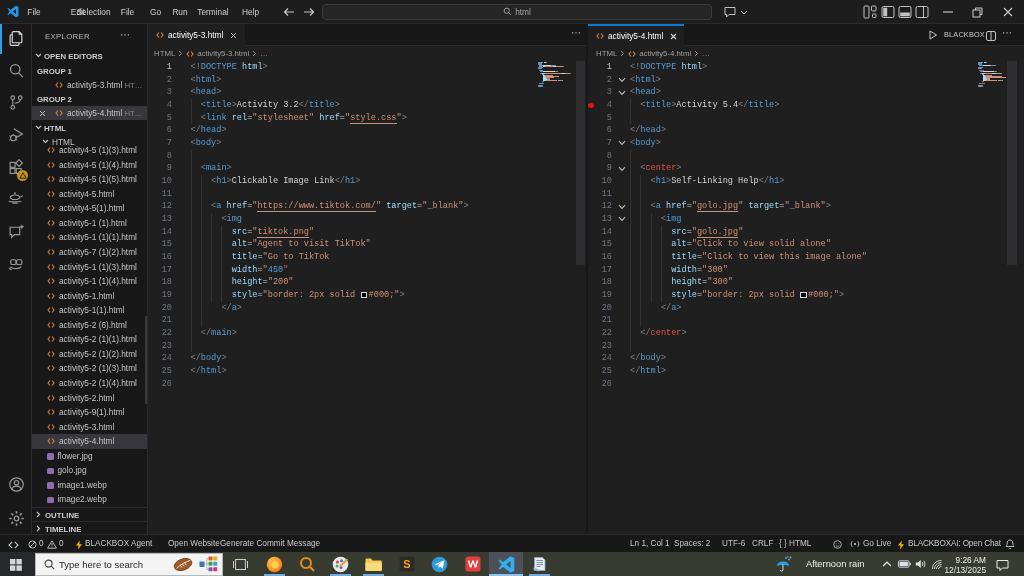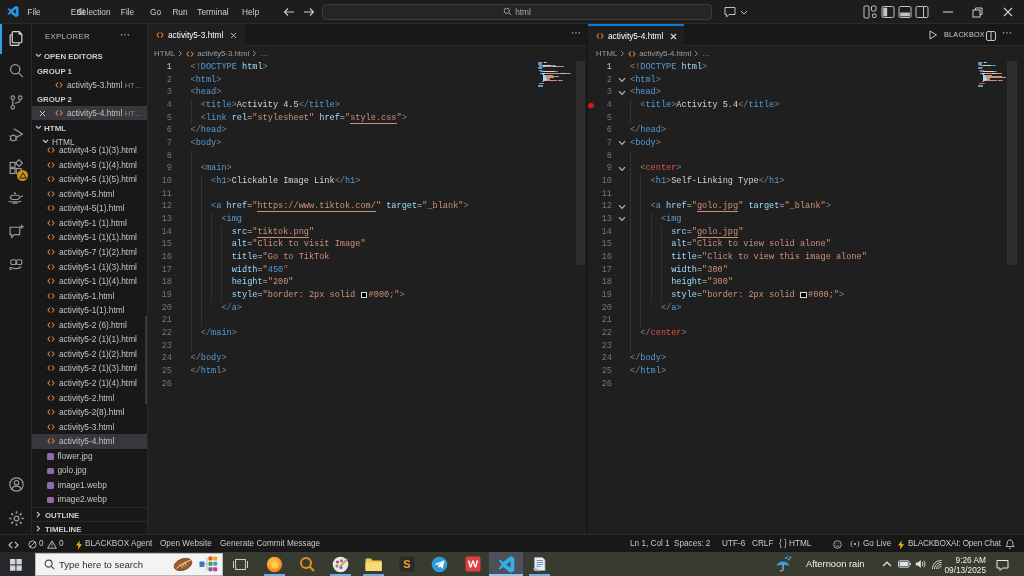--- a/index.html
+++ b/index.html
@@ -248,21 +248,21 @@
             <path d="M3 1.5 L1 4 L3 6.5 M5 1.5 L7 4 L5 6.5" stroke="#d9823f" stroke-width="1.1" fill="none"></path>
           </svg></span><span style="margin-left:4px">activity5-2 (1)(3).html</span></div>
 <div class="row" style="top:351.9px"><span style="margin-left:15px"><svg class="hico" width="8" height="8" viewBox="0 0 8 8">
             <path d="M3 1.5 L1 4 L3 6.5 M5 1.5 L7 4 L5 6.5" stroke="#d9823f" stroke-width="1.1" fill="none"></path>
           </svg></span><span style="margin-left:4px">activity5-2 (1)(4).html</span></div>
 <div class="row" style="top:366.5px"><span style="margin-left:15px"><svg class="hico" width="8" height="8" viewBox="0 0 8 8">
             <path d="M3 1.5 L1 4 L3 6.5 M5 1.5 L7 4 L5 6.5" stroke="#d9823f" stroke-width="1.1" fill="none"></path>
           </svg></span><span style="margin-left:4px">activity5-2.html</span></div>
 <div class="row" style="top:381.0px"><span style="margin-left:15px"><svg class="hico" width="8" height="8" viewBox="0 0 8 8">
             <path d="M3 1.5 L1 4 L3 6.5 M5 1.5 L7 4 L5 6.5" stroke="#d9823f" stroke-width="1.1" fill="none"></path>
-          </svg></span><span style="margin-left:4px">activity5-2(8).html</span></div>
+          </svg></span><span style="margin-left:4px">activity5-9(1).html</span></div>
 <div class="row" style="top:395.6px"><span style="margin-left:15px"><svg class="hico" width="8" height="8" viewBox="0 0 8 8">
             <path d="M3 1.5 L1 4 L3 6.5 M5 1.5 L7 4 L5 6.5" stroke="#d9823f" stroke-width="1.1" fill="none"></path>
           </svg></span><span style="margin-left:4px">activity5-3.html</span></div>
 <div class="row" style="top:410.1px;background:#37373d"><span style="margin-left:15px"><svg class="hico" width="8" height="8" viewBox="0 0 8 8">
             <path d="M3 1.5 L1 4 L3 6.5 M5 1.5 L7 4 L5 6.5" stroke="#d9823f" stroke-width="1.1" fill="none"></path>
           </svg></span><span style="margin-left:4px">activity5-4.html</span></div>
 <div class="row" style="top:424.7px"><span style="margin-left:15px"><span class="pico"></span></span><span style="margin-left:4px">flower.jpg</span></div>
 <div class="row" style="top:439.2px"><span style="margin-left:15px"><span class="pico"></span></span><span style="margin-left:4px">golo.jpg</span></div>
 <div class="row" style="top:453.8px"><span style="margin-left:15px"><span class="pico"></span></span><span style="margin-left:4px">image1.webp</span></div>
 <div class="row" style="top:468.3px"><span style="margin-left:15px"><span class="pico"></span></span><span style="margin-left:4px">image2.webp</span></div>
@@ -398,53 +398,53 @@
 <div class="guide" style="left:211.1px;top:213.0px;height:88.7px"></div>
 <div class="guide" style="left:221.4px;top:225.7px;height:76.0px"></div>
 <div class="guide" style="left:630.0px;top:99.0px;height:25.3px"></div>
 <div class="guide" style="left:630.0px;top:149.7px;height:202.7px"></div>
 <div class="guide" style="left:640.3px;top:175.0px;height:152.0px"></div>
 <div class="guide" style="left:650.6px;top:213.0px;height:88.7px"></div>
 <div class="guide" style="left:660.9px;top:225.7px;height:76.0px"></div>
 <div class="code" style="left:190.5px"><span class="p">&lt;!</span><span class="t">DOCTYPE</span><span class="a"> html</span><span class="p">&gt;</span>
 <span class="p">&lt;</span><span class="t">html</span><span class="p">&gt;</span>
 <span class="p">&lt;</span><span class="t">head</span><span class="p">&gt;</span>
-<span class="w">  </span><span class="p">&lt;</span><span class="t">title</span><span class="p">&gt;</span><span class="w">Activity 4.5</span><span class="p">&lt;/</span><span class="t">title</span><span class="p">&gt;</span>
+<span class="w">  </span><span class="p">&lt;</span><span class="t">title</span><span class="p">&gt;</span><span class="w">Activity 3.2</span><span class="p">&lt;/</span><span class="t">title</span><span class="p">&gt;</span>
 <span class="w">  </span><span class="p">&lt;</span><span class="t">link</span><span class="w"> </span><span class="a">rel</span><span class="w">=</span><span class="s">"</span><span class="s">stylesheet</span><span class="s">"</span><span class="w"> </span><span class="a">href</span><span class="w">=</span><span class="s">"</span><span class="s u">style.css</span><span class="s">"</span><span class="p">&gt;</span>
 <span class="p">&lt;/</span><span class="t">head</span><span class="p">&gt;</span>
 <span class="p">&lt;</span><span class="t">body</span><span class="p">&gt;</span>
 
 <span class="w">  </span><span class="p">&lt;</span><span class="t">main</span><span class="p">&gt;</span>
 <span class="w">    </span><span class="p">&lt;</span><span class="t">h1</span><span class="p">&gt;</span><span class="w">Clickable Image Link</span><span class="p">&lt;/</span><span class="t">h1</span><span class="p">&gt;</span>
 
 <span class="w">    </span><span class="p">&lt;</span><span class="t">a</span><span class="w"> </span><span class="a">href</span><span class="w">=</span><span class="s">"</span><span class="s u">https://www.tiktok.com/</span><span class="s">"</span><span class="w"> </span><span class="a">target</span><span class="w">=</span><span class="s">"</span><span class="s">_blank</span><span class="s">"</span><span class="p">&gt;</span>
 <span class="w">      </span><span class="p">&lt;</span><span class="t">img</span>
 <span class="w">        </span><span class="a">src</span><span class="w">=</span><span class="s">"</span><span class="s u">tiktok.png</span><span class="s">"</span>
-<span class="w">        </span><span class="a">alt</span><span class="w">=</span><span class="s">"</span><span class="s">Click to visit Image</span><span class="s">"</span>
+<span class="w">        </span><span class="a">alt</span><span class="w">=</span><span class="s">"</span><span class="s">Agent to visit TikTok</span><span class="s">"</span>
 <span class="w">        </span><span class="a">title</span><span class="w">=</span><span class="s">"Go to TikTok</span>
 <span class="w">        </span><span class="a">width</span><span class="w">=</span><span class="s">"</span><span class="t">450</span><span class="r">"</span>
 <span class="w">        </span><span class="a">height</span><span class="w">=</span><span class="s">"</span><span class="s">200</span><span class="s">"</span>
 <span class="w">        </span><span class="a">style</span><span class="w">=</span><span class="s">"border: 2px solid </span><span class="cbox"></span><span class="s">#000;"</span><span class="p">&gt;</span>
 <span class="w">      </span><span class="p">&lt;/</span><span class="t">a</span><span class="p">&gt;</span>
 
 <span class="w">  </span><span class="p">&lt;/</span><span class="t">main</span><span class="p">&gt;</span>
 
 <span class="p">&lt;/</span><span class="t">body</span><span class="p">&gt;</span>
 <span class="p">&lt;/</span><span class="t">html</span><span class="p">&gt;</span>
 </div>
 <div class="code" style="left:630px"><span class="p">&lt;!</span><span class="t">DOCTYPE</span><span class="a"> html</span><span class="p">&gt;</span>
 <span class="p">&lt;</span><span class="t">html</span><span class="p">&gt;</span>
 <span class="p">&lt;</span><span class="t">head</span><span class="p">&gt;</span>
 <span class="w">  </span><span class="p">&lt;</span><span class="t">title</span><span class="p">&gt;</span><span class="w">Activity 5.4</span><span class="p">&lt;/</span><span class="t">title</span><span class="p">&gt;</span>
 
 <span class="p">&lt;/</span><span class="t">head</span><span class="p">&gt;</span>
 <span class="p">&lt;</span><span class="t">body</span><span class="p">&gt;</span>
 
 <span class="w">  </span><span class="p">&lt;</span><span class="r">center</span><span class="p">&gt;</span>
-<span class="w">    </span><span class="p">&lt;</span><span class="t">h1</span><span class="p">&gt;</span><span class="w">Self-Linking Type</span><span class="p">&lt;/</span><span class="t">h1</span><span class="p">&gt;</span>
+<span class="w">    </span><span class="p">&lt;</span><span class="t">h1</span><span class="p">&gt;</span><span class="w">Self-Linking Help</span><span class="p">&lt;/</span><span class="t">h1</span><span class="p">&gt;</span>
 
 <span class="w">    </span><span class="p">&lt;</span><span class="t">a</span><span class="w"> </span><span class="a">href</span><span class="w">=</span><span class="s">"</span><span class="s u">golo.jpg</span><span class="s">"</span><span class="w"> </span><span class="a">target</span><span class="w">=</span><span class="s">"</span><span class="s">_blank</span><span class="s">"</span><span class="p">&gt;</span>
 <span class="w">      </span><span class="p">&lt;</span><span class="t">img</span>
 <span class="w">        </span><span class="a">src</span><span class="w">=</span><span class="s">"</span><span class="s u">golo.jpg</span><span class="s">"</span>
 <span class="w">        </span><span class="a">alt</span><span class="w">=</span><span class="s">"</span><span class="s">Click to view solid alone</span><span class="s">"</span>
 <span class="w">        </span><span class="a">title</span><span class="w">=</span><span class="s">"</span><span class="s">Click to view this image alone</span><span class="s">"</span>
 <span class="w">        </span><span class="a">width</span><span class="w">=</span><span class="s">"</span><span class="s">300</span><span class="s">"</span>
 <span class="w">        </span><span class="a">height</span><span class="w">=</span><span class="s">"</span><span class="s">300</span><span class="s">"</span>
 <span class="w">        </span><span class="a">style</span><span class="w">=</span><span class="s">"border: 2px solid </span><span class="cbox"></span><span class="s">#000;"</span><span class="p">&gt;</span>
 <span class="w">      </span><span class="p">&lt;/</span><span class="t">a</span><span class="p">&gt;</span>
@@ -660,21 +660,21 @@
  <span class="sit" style="left:39px">0</span>
  <svg class="abs" style="left:47px;top:5px" width="10" height="9" viewBox="0 0 10 9">
         <path d="M5 0.8 L9.4 8.2 H0.6 Z" stroke="#c8c8c8" stroke-width="0.9" fill="none"></path>
         <path d="M5 3.2 V5.6 M5 6.6 V7.4" stroke="#c8c8c8" stroke-width="0.9"></path>
       </svg>
  <span class="sit" style="left:59px">0</span>
  <svg class="abs" style="left:75px;top:4.5px" width="8" height="10" viewBox="0 0 8 10">
         <path d="M4.8 0.5 L1 5.5 H3.5 L3 9.5 L7 4.2 H4.4 Z" fill="#f1b512"></path>
       </svg>
  <span class="sit" style="left:85px">BLACKBOX Agent</span>
- <span class="sit" style="left:160px">Open Website</span>
+ <span class="sit" style="left:168px">Open Website</span>
  <span class="sit" style="left:220px">Generate Commit Message</span>
  <span class="sit" style="left:630px">Ln 1, Col 1</span>
  <span class="sit" style="left:674px">Spaces: 2</span>
  <span class="sit" style="left:722px">UTF-6</span>
  <span class="sit" style="left:752px">CRLF</span>
  <span class="sit" style="left:779px">{ } HTML</span>
  <svg class="abs" style="left:833px;top:4.5px" width="9" height="9" viewBox="0 0 9 9">
         <circle cx="4.5" cy="4.5" r="3.8" stroke="#c8c8c8" stroke-width="0.8" fill="none"></circle>
         <path d="M2.8 3.4 H3.4 M5.6 3.4 H6.2 M2.7 5.4 C3.4 6.6 5.6 6.6 6.3 5.4" stroke="#c8c8c8" stroke-width="0.8" fill="none"></path>
       </svg>
@@ -819,18 +819,18 @@
         <rect x="1.6" y="1.9" width="8.3" height="4.2" fill="#dfe3e6"></rect>
       </svg>
  <svg class="abs" style="left:915px;top:7px" width="12" height="10" viewBox="0 0 12 10">
         <path d="M0.8 3.5 H3 L5.8 1 V9 L3 6.5 H0.8 Z" fill="#dfe3e6"></path>
         <path d="M7.2 3 C8 4 8 6 7.2 7 M8.8 1.8 C10.2 3.2 10.2 6.8 8.8 8.2" stroke="#dfe3e6" stroke-width="0.9" fill="none"></path>
       </svg>
  <svg class="abs" style="left:931px;top:6.5px" width="12" height="11" viewBox="0 0 12 11">
         <path d="M1.5 10 C1.5 5 5 1.5 10.5 1.5 M3.5 10 C3.5 6.5 6.5 3.5 10.5 3.5 M5.5 10 C5.5 7.5 7.5 5.5 10.5 5.5 M7.5 10 C7.5 8.5 9 7.5 10.5 7.5" stroke="#dfe3e6" stroke-width="0.9" fill="none"></path>
       </svg>
  <span class="abs" style="left:940px;top:2.5px;width:46px;text-align:right;font-size:8.3px;color:#f0f0f0">9:26 AM</span>
- <span class="abs" style="left:938px;top:12.5px;width:48px;text-align:right;font-size:8.3px;color:#f0f0f0">09/13/2025</span>
+ <span class="abs" style="left:938px;top:12.5px;width:48px;text-align:right;font-size:8.3px;color:#f0f0f0">12/13/2025</span>
  <svg class="abs" style="left:996px;top:6.5px" width="13" height="12" viewBox="0 0 13 12">
         <path d="M1 1.5 h11 v7.5 h-5.5 l-2.5 2.5 v-2.5 h-3 z" stroke="#e6eaed" stroke-width="1" fill="none"></path>
       </svg>
 </div>
 </div>
 
 </body></html>

